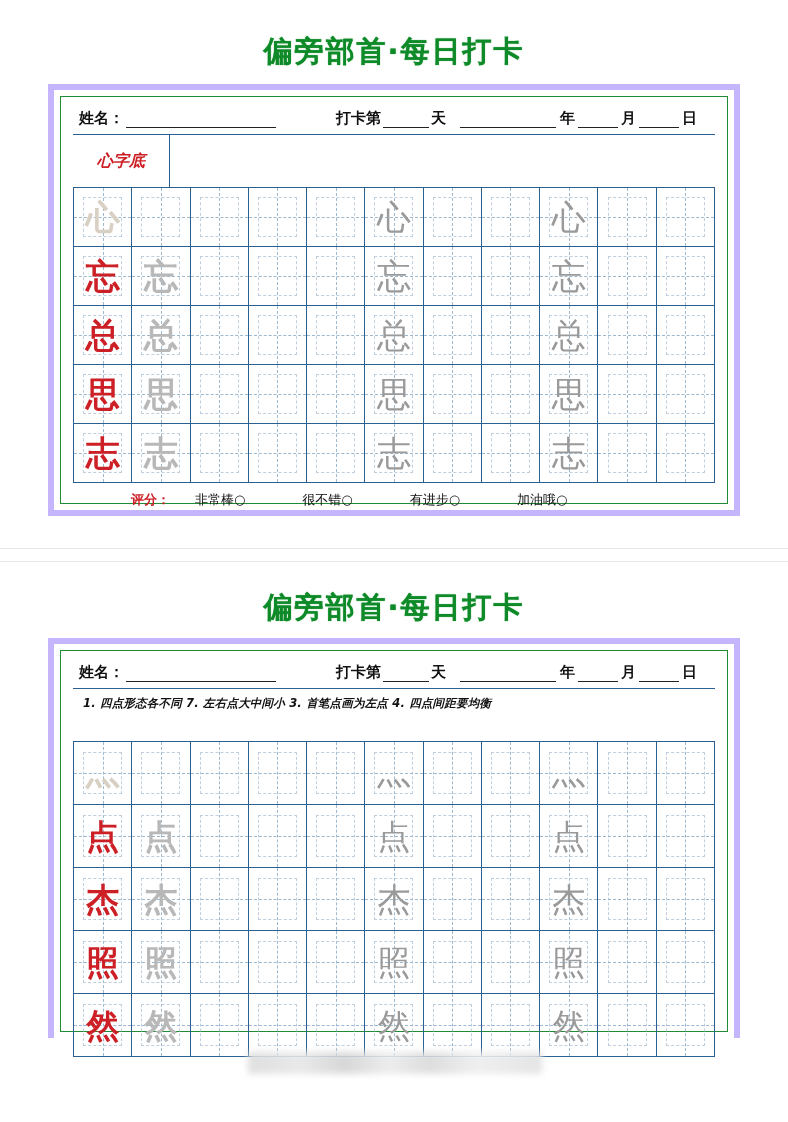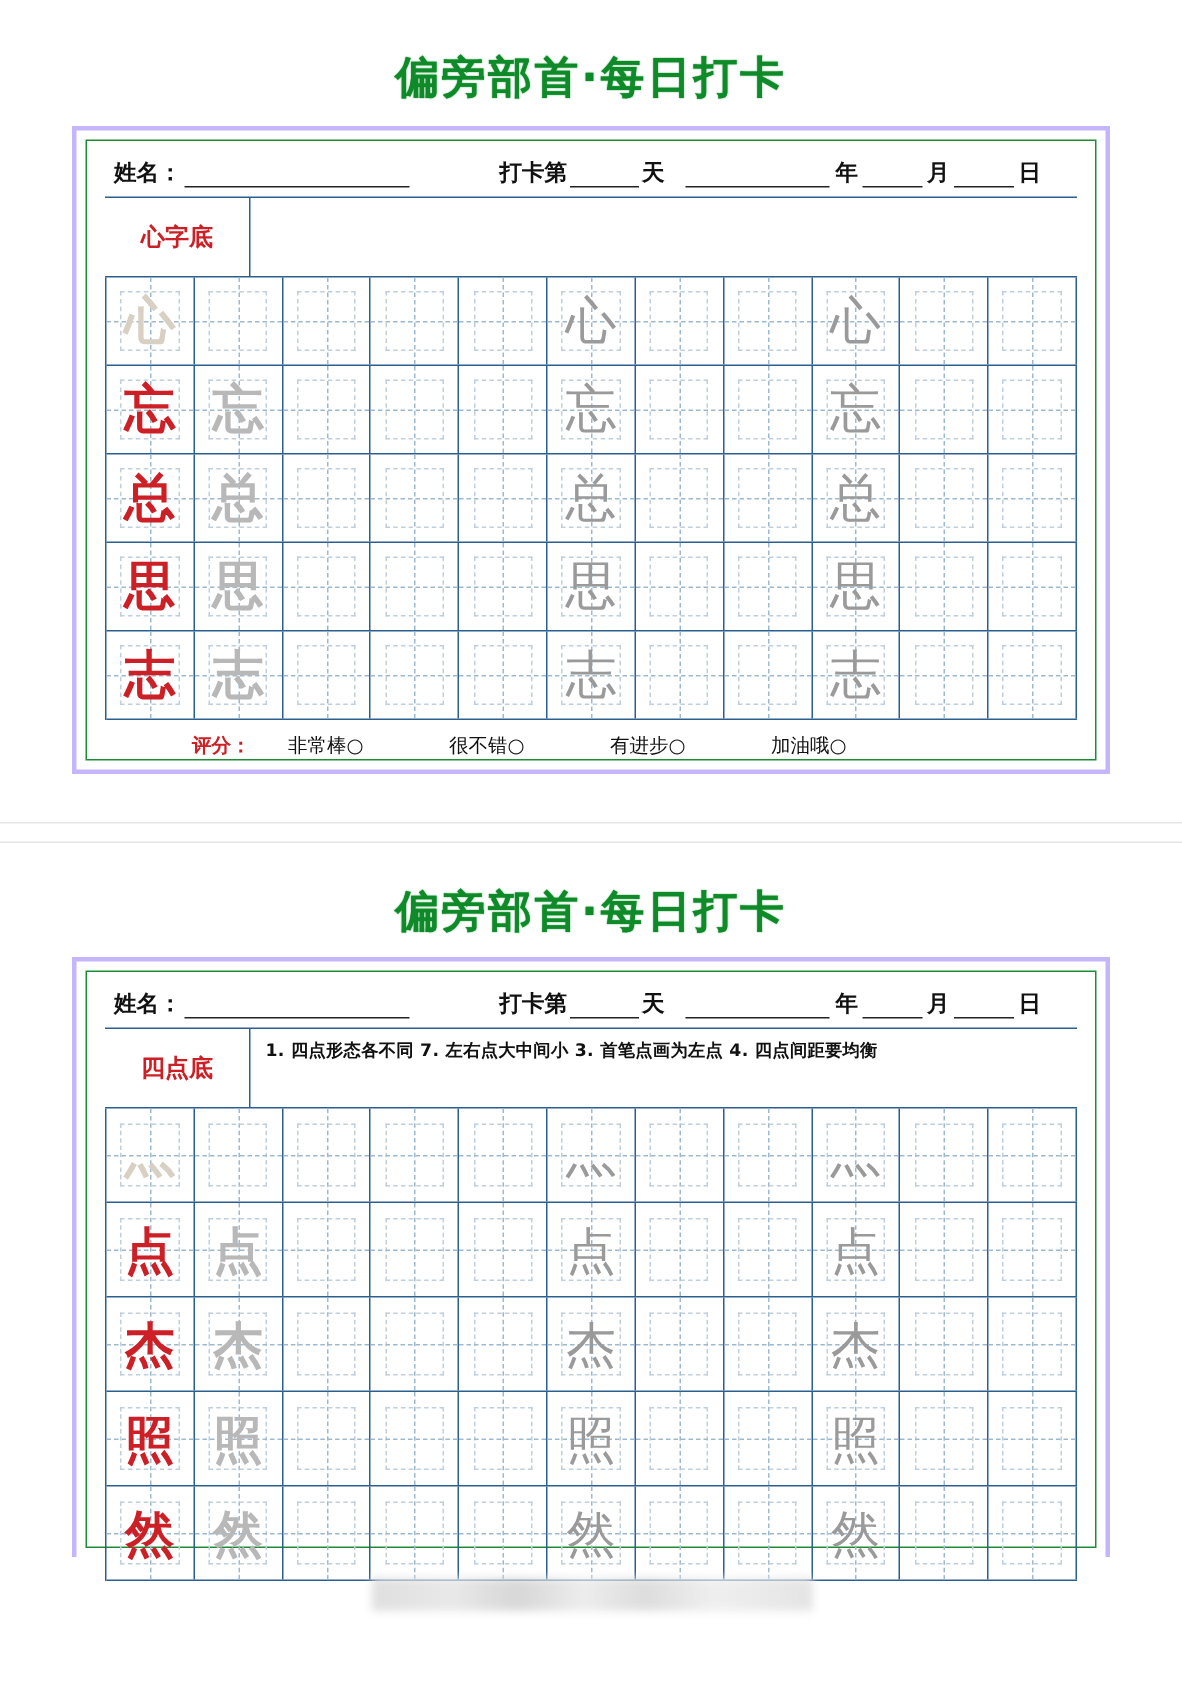--- a/index.html
+++ b/index.html
@@ -27,21 +27,21 @@
     letter-spacing:2px;
     font-family:"DejaVu Sans", sans-serif;
     margin-top:32px;
     text-shadow:0 0 1px #0e8a28;
   }
   .sheet-2 .sheet-title{margin-top:28px;}
 
   .frame{
     position:absolute;
     left:48px;right:48px;
-    border:3px solid #c4b5fd;
+    border:6px solid #c4b5fd;
     box-sizing:border-box;
     background:#fff;
   }
   .sheet-1 .frame{top:84px;height:432px;}
   .sheet-2 .frame{top:78px;height:400px;border-bottom:none;}
 
   .inner{
     position:absolute;
     left:6px;right:6px;top:6px;bottom:6px;
     border:1px solid #1f8b34;
@@ -72,20 +72,21 @@
   .sp{flex:0 0 auto;}
   .gap1{width:60px;}
 
   
   .tips-row{
     display:flex;
     border-top:1px solid #2a5f8f;
     border-bottom:1px solid #2a5f8f;
     height:52px;
     margin:0 12px;
+    font-style:italic;
   }
   .radical-cell{
     width:96px;
     border-right:1px solid #2a5f8f;
     display:flex;align-items:center;justify-content:center;
     color:#cc2026;
     font-weight:bold;
     font-size:16px;
     font-family:"DejaVu Sans", sans-serif;
   }
@@ -479,21 +480,20 @@
           <span class="lbl">天</span>
           <span class="blank b-year"></span>
           <span class="lbl">年</span>
           <span class="blank b-month"></span>
           <span class="lbl">月</span>
           <span class="blank b-date"></span>
           <span class="lbl">日</span>
         </div>
 
         <div class="tips-row">
-          <div class="radical-cell">四点底</div>
           <div class="tips-cell">1. 四点形态各不同  7. 左右点大中间小  3. 首笔点画为左点  4. 四点间距要均衡</div>
         </div>
 
         <div class="grid">
 
           <div class="grow">
             <div class="gcell">
                 <div class="ibox"></div>
                 <div class="glyph g-outline">灬</div>
               </div>

